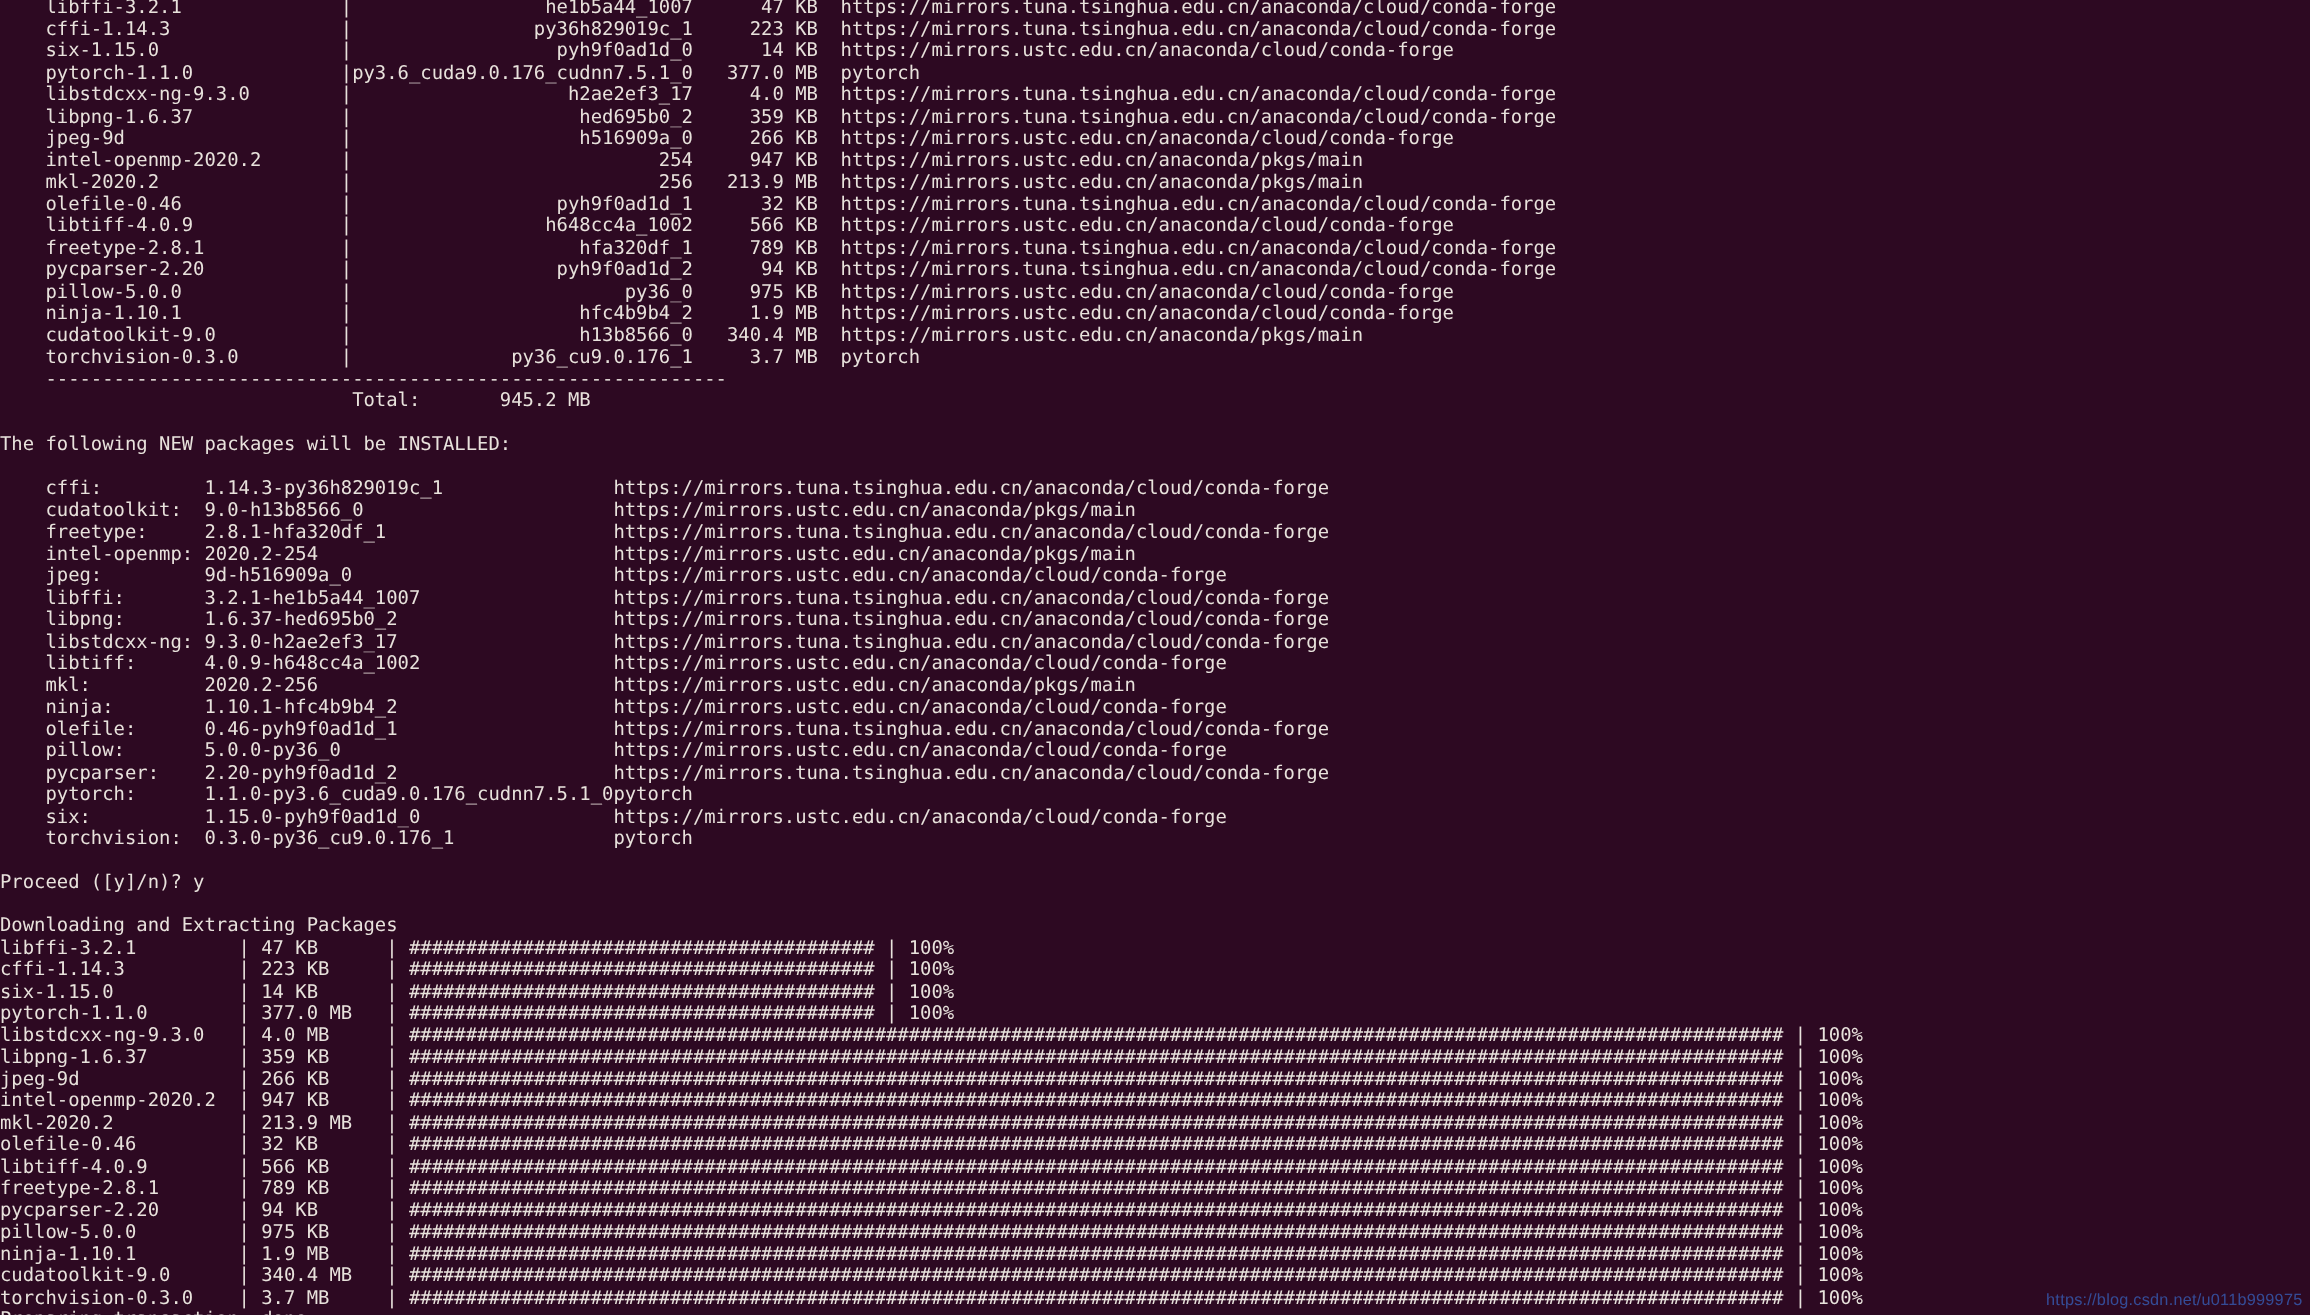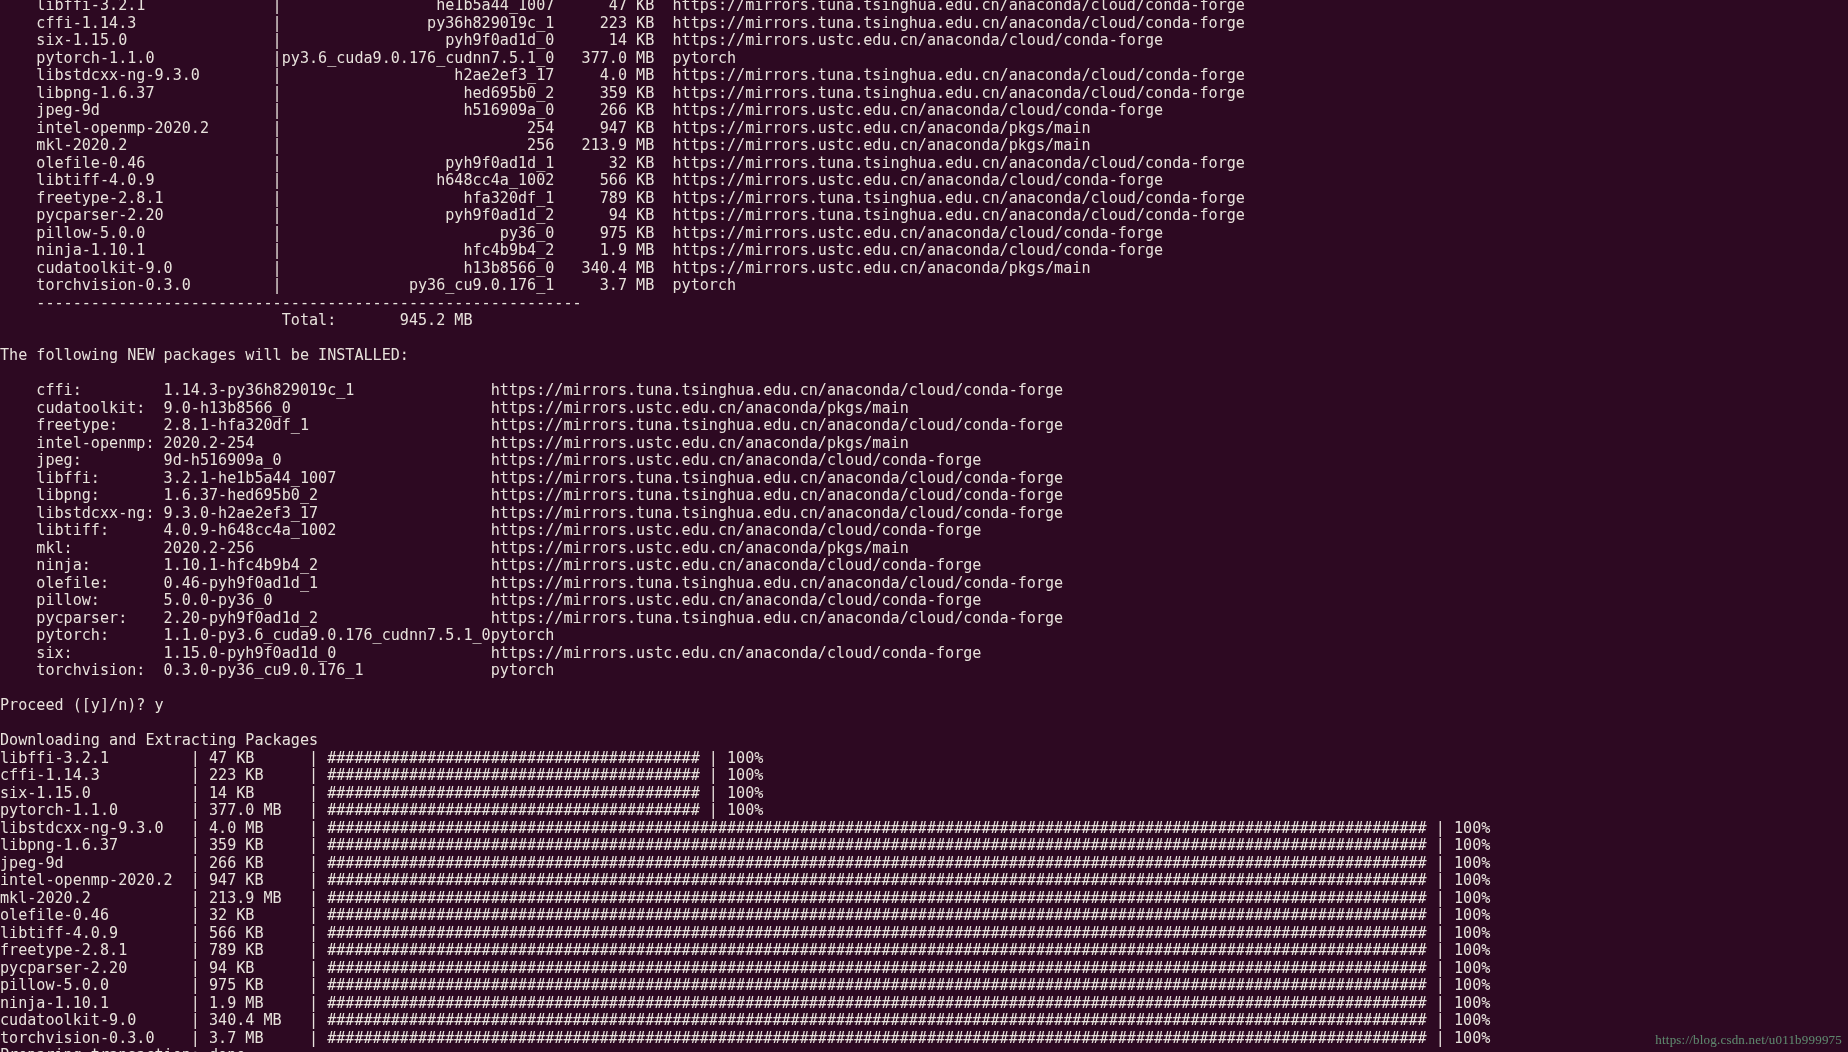--- a/index.html
+++ b/index.html
@@ -40,24 +40,24 @@
   .line {
     white-space: pre;
     display: block;
     height: 17.5px;
     overflow: hidden;
   }
   .watermark {
     position: absolute;
     right: 6px;
     bottom: 4px;
-    color: #86efac;
+    color: #3b82f6;
     opacity: 0.55;
     font-size: 13px;
-    font-family: Liberation Serif, serif;
+    font-family: Liberation Sans, sans-serif;
     letter-spacing: 0.2px;
     pointer-events: none;
     white-space: pre;
   }
 </style>
 </head>
 <body>
 
 <div id="terminal">
   <div class="screen" id="screen"><span class="line">    libffi-3.2.1              |                 he1b5a44_1007      47 KB  https://mirrors.tuna.tsinghua.edu.cn/anaconda/cloud/conda-forge</span><span class="line">    cffi-1.14.3               |                py36h829019c_1     223 KB  https://mirrors.tuna.tsinghua.edu.cn/anaconda/cloud/conda-forge</span><span class="line">    six-1.15.0                |                  pyh9f0ad1d_0      14 KB  https://mirrors.ustc.edu.cn/anaconda/cloud/conda-forge</span><span class="line">    pytorch-1.1.0             |py3.6_cuda9.0.176_cudnn7.5.1_0   377.0 MB  pytorch</span><span class="line">    libstdcxx-ng-9.3.0        |                   h2ae2ef3_17     4.0 MB  https://mirrors.tuna.tsinghua.edu.cn/anaconda/cloud/conda-forge</span><span class="line">    libpng-1.6.37             |                    hed695b0_2     359 KB  https://mirrors.tuna.tsinghua.edu.cn/anaconda/cloud/conda-forge</span><span class="line">    jpeg-9d                   |                    h516909a_0     266 KB  https://mirrors.ustc.edu.cn/anaconda/cloud/conda-forge</span><span class="line">    intel-openmp-2020.2       |                           254     947 KB  https://mirrors.ustc.edu.cn/anaconda/pkgs/main</span><span class="line">    mkl-2020.2                |                           256   213.9 MB  https://mirrors.ustc.edu.cn/anaconda/pkgs/main</span><span class="line">    olefile-0.46              |                  pyh9f0ad1d_1      32 KB  https://mirrors.tuna.tsinghua.edu.cn/anaconda/cloud/conda-forge</span><span class="line">    libtiff-4.0.9             |                 h648cc4a_1002     566 KB  https://mirrors.ustc.edu.cn/anaconda/cloud/conda-forge</span><span class="line">    freetype-2.8.1            |                    hfa320df_1     789 KB  https://mirrors.tuna.tsinghua.edu.cn/anaconda/cloud/conda-forge</span><span class="line">    pycparser-2.20            |                  pyh9f0ad1d_2      94 KB  https://mirrors.tuna.tsinghua.edu.cn/anaconda/cloud/conda-forge</span><span class="line">    pillow-5.0.0              |                        py36_0     975 KB  https://mirrors.ustc.edu.cn/anaconda/cloud/conda-forge</span><span class="line">    ninja-1.10.1              |                    hfc4b9b4_2     1.9 MB  https://mirrors.ustc.edu.cn/anaconda/cloud/conda-forge</span><span class="line">    cudatoolkit-9.0           |                    h13b8566_0   340.4 MB  https://mirrors.ustc.edu.cn/anaconda/pkgs/main</span><span class="line">    torchvision-0.3.0         |              py36_cu9.0.176_1     3.7 MB  pytorch</span><span class="line">    ------------------------------------------------------------</span><span class="line">                               Total:       945.2 MB</span><span class="line">&nbsp;</span><span class="line">The following NEW packages will be INSTALLED:</span><span class="line">&nbsp;</span><span class="line">    cffi:         1.14.3-py36h829019c_1               https://mirrors.tuna.tsinghua.edu.cn/anaconda/cloud/conda-forge</span><span class="line">    cudatoolkit:  9.0-h13b8566_0                      https://mirrors.ustc.edu.cn/anaconda/pkgs/main</span><span class="line">    freetype:     2.8.1-hfa320df_1                    https://mirrors.tuna.tsinghua.edu.cn/anaconda/cloud/conda-forge</span><span class="line">    intel-openmp: 2020.2-254                          https://mirrors.ustc.edu.cn/anaconda/pkgs/main</span><span class="line">    jpeg:         9d-h516909a_0                       https://mirrors.ustc.edu.cn/anaconda/cloud/conda-forge</span><span class="line">    libffi:       3.2.1-he1b5a44_1007                 https://mirrors.tuna.tsinghua.edu.cn/anaconda/cloud/conda-forge</span><span class="line">    libpng:       1.6.37-hed695b0_2                   https://mirrors.tuna.tsinghua.edu.cn/anaconda/cloud/conda-forge</span><span class="line">    libstdcxx-ng: 9.3.0-h2ae2ef3_17                   https://mirrors.tuna.tsinghua.edu.cn/anaconda/cloud/conda-forge</span><span class="line">    libtiff:      4.0.9-h648cc4a_1002                 https://mirrors.ustc.edu.cn/anaconda/cloud/conda-forge</span><span class="line">    mkl:          2020.2-256                          https://mirrors.ustc.edu.cn/anaconda/pkgs/main</span><span class="line">    ninja:        1.10.1-hfc4b9b4_2                   https://mirrors.ustc.edu.cn/anaconda/cloud/conda-forge</span><span class="line">    olefile:      0.46-pyh9f0ad1d_1                   https://mirrors.tuna.tsinghua.edu.cn/anaconda/cloud/conda-forge</span><span class="line">    pillow:       5.0.0-py36_0                        https://mirrors.ustc.edu.cn/anaconda/cloud/conda-forge</span><span class="line">    pycparser:    2.20-pyh9f0ad1d_2                   https://mirrors.tuna.tsinghua.edu.cn/anaconda/cloud/conda-forge</span><span class="line">    pytorch:      1.1.0-py3.6_cuda9.0.176_cudnn7.5.1_0pytorch</span><span class="line">    six:          1.15.0-pyh9f0ad1d_0                 https://mirrors.ustc.edu.cn/anaconda/cloud/conda-forge</span><span class="line">    torchvision:  0.3.0-py36_cu9.0.176_1              pytorch</span><span class="line">&nbsp;</span><span class="line">Proceed ([y]/n)? y</span><span class="line">&nbsp;</span><span class="line">Downloading and Extracting Packages</span><span class="line">libffi-3.2.1         | 47 KB      | ######################################### | 100%</span><span class="line">cffi-1.14.3          | 223 KB     | ######################################### | 100%</span><span class="line">six-1.15.0           | 14 KB      | ######################################### | 100%</span><span class="line">pytorch-1.1.0        | 377.0 MB   | ######################################### | 100%</span><span class="line">libstdcxx-ng-9.3.0   | 4.0 MB     | ######################################################################################################################### | 100%</span><span class="line">libpng-1.6.37        | 359 KB     | ######################################################################################################################### | 100%</span><span class="line">jpeg-9d              | 266 KB     | ######################################################################################################################### | 100%</span><span class="line">intel-openmp-2020.2  | 947 KB     | ######################################################################################################################### | 100%</span><span class="line">mkl-2020.2           | 213.9 MB   | ######################################################################################################################### | 100%</span><span class="line">olefile-0.46         | 32 KB      | ######################################################################################################################### | 100%</span><span class="line">libtiff-4.0.9        | 566 KB     | ######################################################################################################################### | 100%</span><span class="line">freetype-2.8.1       | 789 KB     | ######################################################################################################################### | 100%</span><span class="line">pycparser-2.20       | 94 KB      | ######################################################################################################################### | 100%</span><span class="line">pillow-5.0.0         | 975 KB     | ######################################################################################################################### | 100%</span><span class="line">ninja-1.10.1         | 1.9 MB     | ######################################################################################################################### | 100%</span><span class="line">cudatoolkit-9.0      | 340.4 MB   | ######################################################################################################################### | 100%</span><span class="line">torchvision-0.3.0    | 3.7 MB     | ######################################################################################################################### | 100%</span><span class="line">Preparing transaction: done</span></div>

